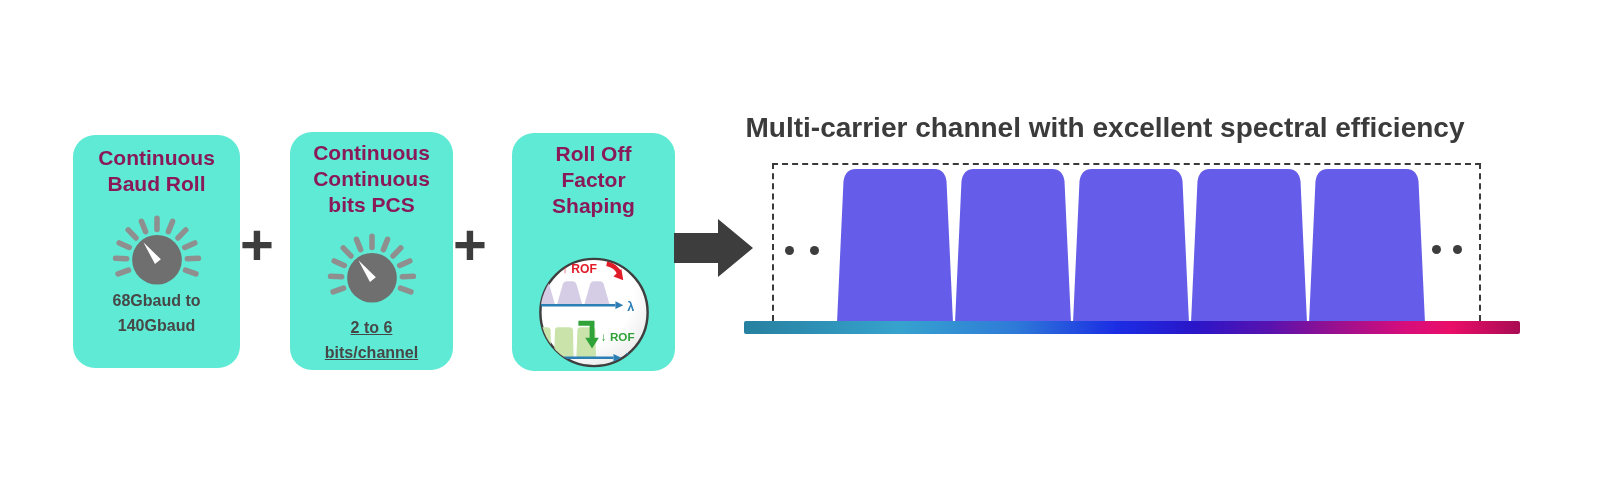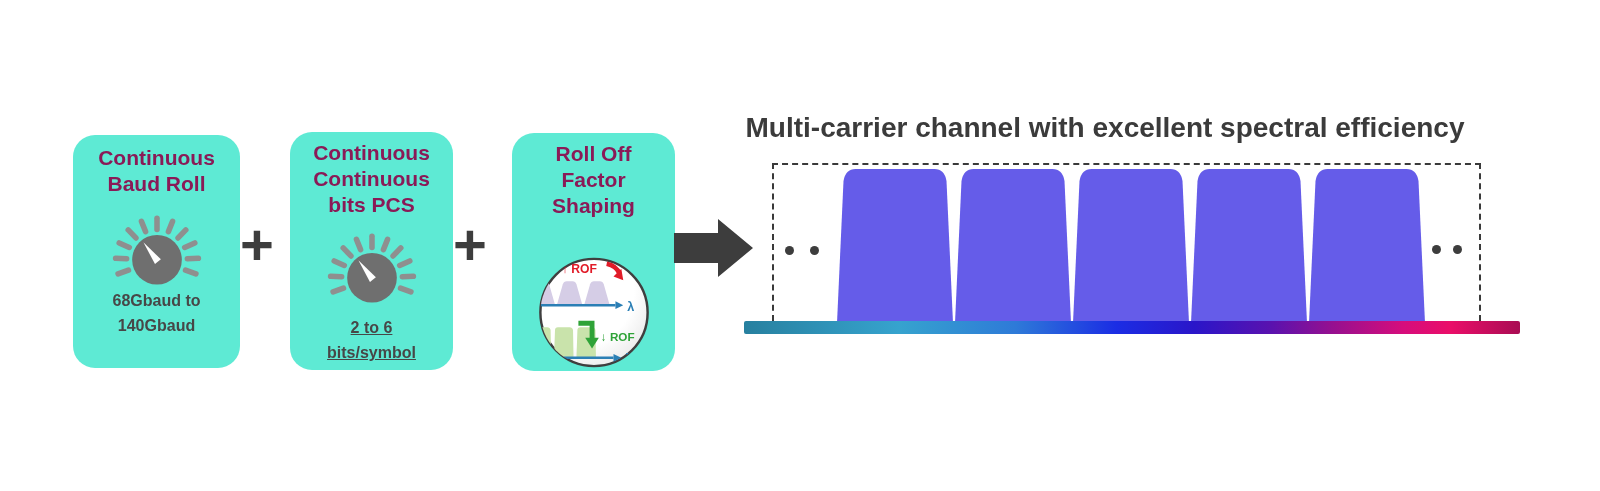--- a/index.html
+++ b/index.html
@@ -104,21 +104,21 @@
           <line x1="72.9" y1="29.3" x2="81.3" y2="20.6"></line>
         <line x1="80.1" y1="39.6" x2="91.1" y2="34.7"></line>
           <line x1="83" y1="51.8" x2="95" y2="51.4"></line>
         <line x1="81" y1="64.3" x2="92.3" y2="68.4"></line>
       </g>
       <circle cx="50" cy="53" r="27" fill="#6f6f6f"></circle>
       <polygon points="35.2,34.1 54.2,52.5 47.8,57.5" fill="#ffffff"></polygon>
     </svg>
     <div class="fbox-caption">
       <span>2 to 6</span>
-      <span>bits/symbol</span>
+      <span>bits/channel</span>
     </div>
   </div>
 
   <div class="plus" id="plus2">+</div>
 
   <div class="fbox" id="box3">
     <div class="fbox-title">
       <span>Roll Off</span>
       <span>Factor</span>
       <span>Shaping</span>

